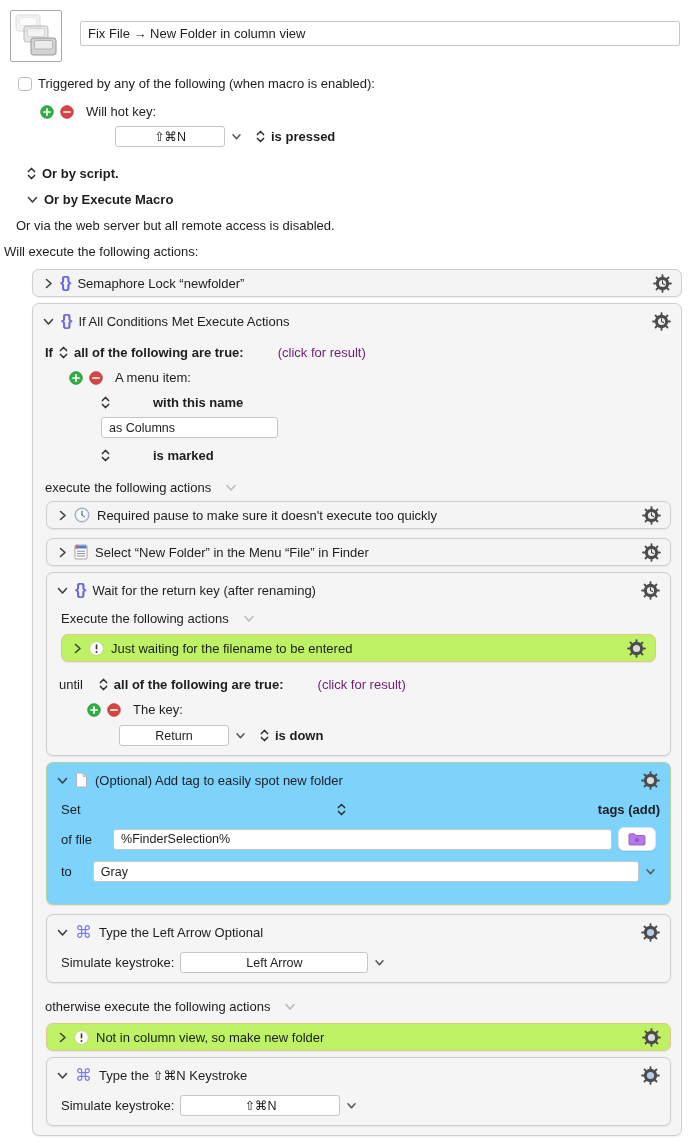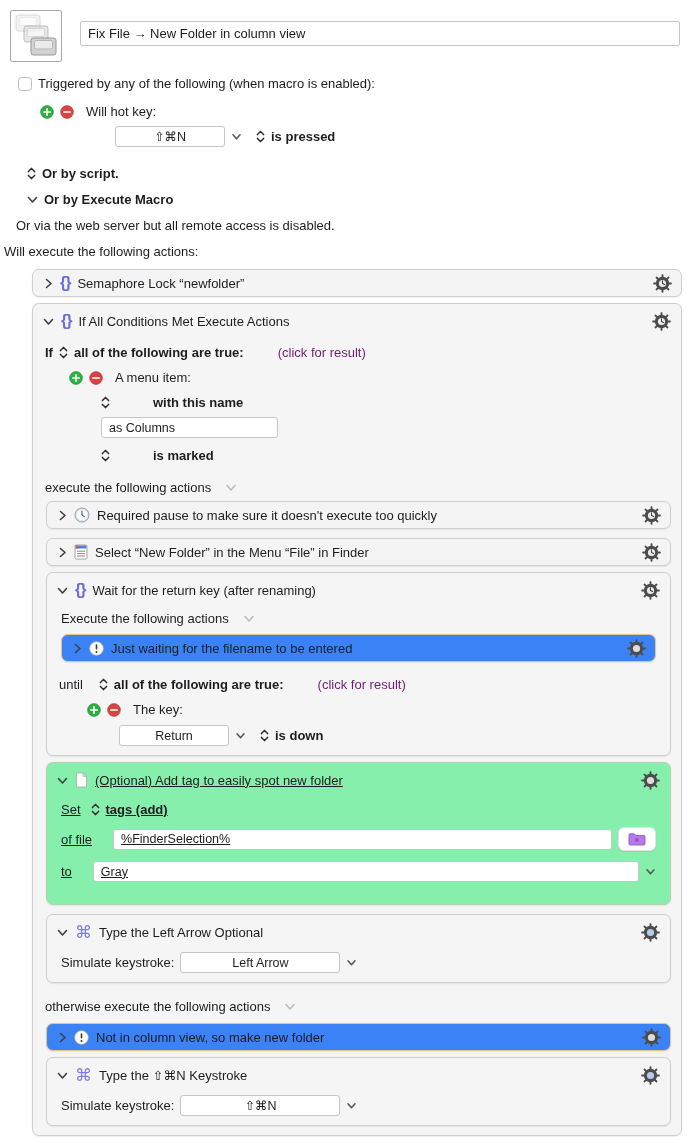--- a/index.html
+++ b/index.html
@@ -40,40 +40,40 @@
   .arow {
     display:flex; align-items:center; gap:7px; height:28px; padding:0 9px 0 11px;
     background:#f4f4f5; border:1px solid #cfcfcf; border-radius:7px;
     box-shadow:0 0.5px 1.5px rgba(0,0,0,0.07);
   }
   .abox {
     background:#f5f5f6; border:1px solid #cfcfcf; border-radius:7px;
     padding:6px 10px 9px 10px; box-shadow:0 0.5px 1.5px rgba(0,0,0,0.07);
   }
   .abox-header { display:flex; align-items:center; gap:7px; height:22px; }
-  .yellow { background:#3b82f6; border-color:#dcc98f; }
-  .greenbox { background:#86efac; border-color:#b0d5a4;text-decoration:underline; }
+  .yellow { background:#bef264; border-color:#dcc98f; }
+  .greenbox { background:#7dd3fc; border-color:#b0d5a4; }
   .gear { margin-left:auto; cursor:pointer; }
   .braces { color:#6a6ade; font-weight:700; font-size:16px; letter-spacing:-1px; }
   .cmdglyph { color:#7d7de8; font-size:17px; }
   .if-line { margin:13px 0 0 2px; }
   .cond-item { margin:10px 0 0 26px; }
   .sub-pop { margin:10px 0 0 58px;gap:43px; }
   .name-field { margin:7px 14px 0 58px; }
   .exec-line { margin:17px 0 0 2px; }
   .nest { margin:9px 0 0 3px; }
   .nest-tight { margin:6px 0 0 3px; }
 
   .until-line { margin:15px 0 0 2px; }
   .keyfield-line { margin:8px 0 0 62px; }
   .cond-item2 { margin:10px 0 0 30px; }
   .inner-exec { margin:9px 0 0 4px; }
   .inner-row { margin:8px 4px 0 4px; }
 
-  .set-line { margin:11px 0 4px 4px; }
+  .set-line { margin:11px 0 4px 4px;justify-content:space-between; }
   .offile-line { margin:10px 4px 0 4px; }
   .to-line { margin:10px 4px 0 4px; }
   .flexfield { flex:1;margin-left:15px; }
   .folder-btn { width:38px; height:24px; background:#fff; border:1px solid #e3e3e3; border-radius:6px;
     display:flex; align-items:center; justify-content:center; box-shadow:0 1px 1px rgba(0,0,0,0.08); cursor:pointer; }
 
   .sim-line { margin:9px 0 0 4px; }
   .otherwise-line { margin:16px 0 0 2px; }
   .gap6 { margin-top:6px; }
   .lbl { white-space:nowrap; }
@@ -541,21 +541,21 @@
               <rect x="8.1" y="0.2" width="1.8" height="4.4" rx="0.7" transform="rotate(180 9 9)" fill="#4c4c4c"></rect>
               <rect x="8.1" y="0.2" width="1.8" height="4.4" rx="0.7" transform="rotate(225 9 9)" fill="#4c4c4c"></rect>
               <rect x="8.1" y="0.2" width="1.8" height="4.4" rx="0.7" transform="rotate(270 9 9)" fill="#4c4c4c"></rect>
               <rect x="8.1" y="0.2" width="1.8" height="4.4" rx="0.7" transform="rotate(315 9 9)" fill="#4c4c4c"></rect>
               <circle cx="9" cy="9" r="3.4" fill="#b6cdea"></circle>
             </svg>
           </span>
       </div>
       <div class="row sim-line">
         <span class="lbl">Simulate keystroke:</span>
-        <input class="field center" style="width: 160px;" value="Left Arrow">
+        <input class="field center" style="width: 188px;" value="Left Arrow">
         <span class="icon">
             <svg width="11" height="8" viewBox="0 0 11 8">
               <path d="M2 1.8 L5.5 5.8 L9 1.8" stroke="#555" stroke-width="1.5" fill="none" stroke-linecap="round" stroke-linejoin="round"></path>
             </svg>
           </span>
       </div>
     </div>
 
     
     <div class="row otherwise-line">

